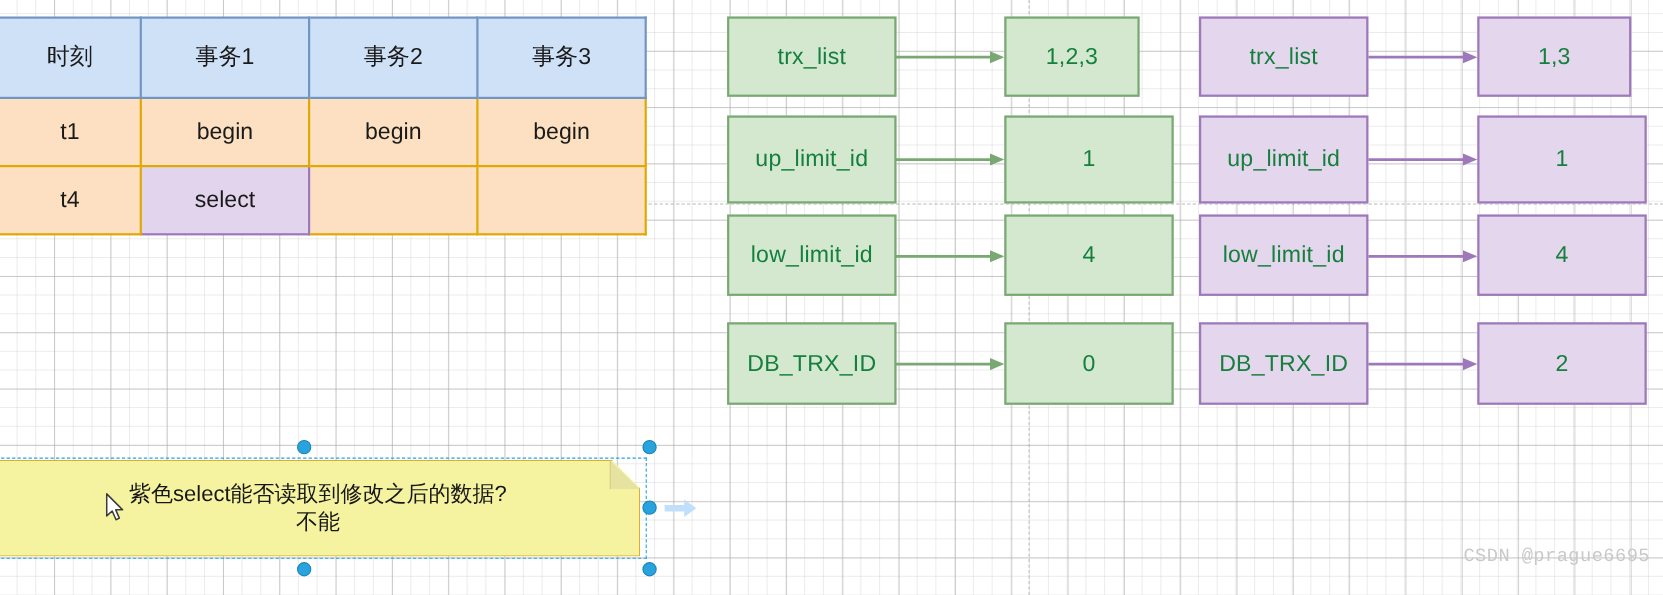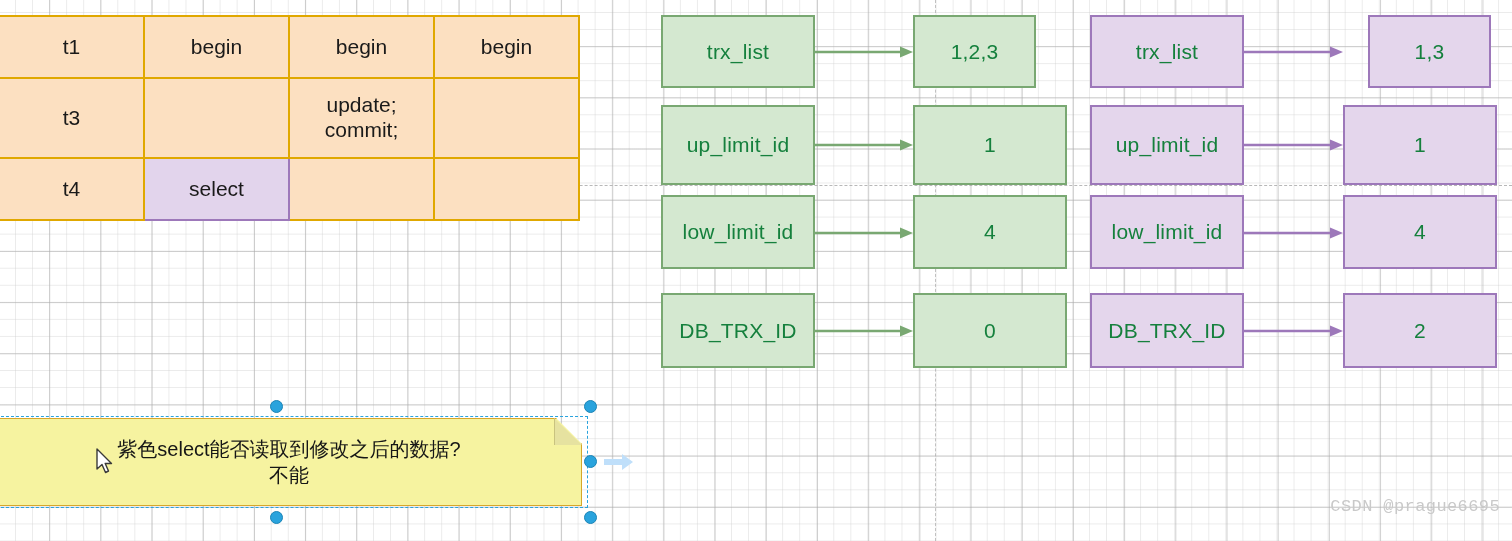--- a/index.html
+++ b/index.html
@@ -189,38 +189,35 @@
 </head>
 <body>
 
 <div id="canvas">
 
   <div class="guide-h" style="top:185px;"></div>
   <div class="guide-v" style="left:935px;"></div>
 
   <table id="trx-table">
     <tbody>
+        <tr class="head">
+      <td class="col-time">时刻</td>
+      <td class="col-trx">事务1</td>
+      <td class="col-trx">事务2</td>
+      <td class="col-trx">事务3</td>
+    </tr>
 
     <tr class="body">
       <td>t1</td>
       <td>begin</td>
       <td>begin</td>
       <td>begin</td>
     </tr>
 
 
-    <tr class="body r3">
-      <td>t3</td>
-      <td></td>
-      <td>
-        <span class="nl">update;</span>
-        <span class="nl">commit;</span>
-      </td>
-      <td></td>
-    </tr>
 
     <tr class="body">
       <td>t4</td>
       <td class="cell-purple">select</td>
       <td></td>
       <td></td>
     </tr>
   </tbody>
     </table>
 
@@ -254,21 +251,21 @@
   <div class="fbox green" style="left:661px; top:293px; width:154px; height:75px;">DB_TRX_ID</div>
   <div class="fbox green" style="left:913px; top:293px; width:154px; height:75px;">0</div>
   <div class="arrow" style="left:814px; top:324px; width:100px;">
     <svg width="100" height="14" viewBox="0 0 100 14">
         <path d="M0 7 H88" stroke="#79a872" stroke-width="2.5" fill="none"></path>
         <path d="M86 1.5 L99 7 L86 12.5 Z" fill="#79a872"></path>
       </svg>
   </div>
 
   <div class="fbox purple" style="left:1090px; top:15px;  width:154px; height:73px;">trx_list</div>
-  <div class="fbox purple" style="left:1343px; top:15px;  width:123px; height:73px;margin-left:25px;">1,3</div>
+  <div class="fbox purple" style="left:1343px; top:15px;  width:140px; height:73px;">1,3</div>
   <div class="arrow" style="left:1244px; top:45px; width:100px;">
     <svg width="100" height="14" viewBox="0 0 100 14">
         <path d="M0 7 H88" stroke="#9d78ba" stroke-width="2.5" fill="none"></path>
         <path d="M86 1.5 L99 7 L86 12.5 Z" fill="#9d78ba"></path>
       </svg>
   </div>
 
   <div class="fbox purple" style="left:1090px; top:105px; width:154px; height:80px;">up_limit_id</div>
   <div class="fbox purple" style="left:1343px; top:105px; width:154px; height:80px;">1</div>
   <div class="arrow" style="left:1244px; top:138px; width:100px;">

